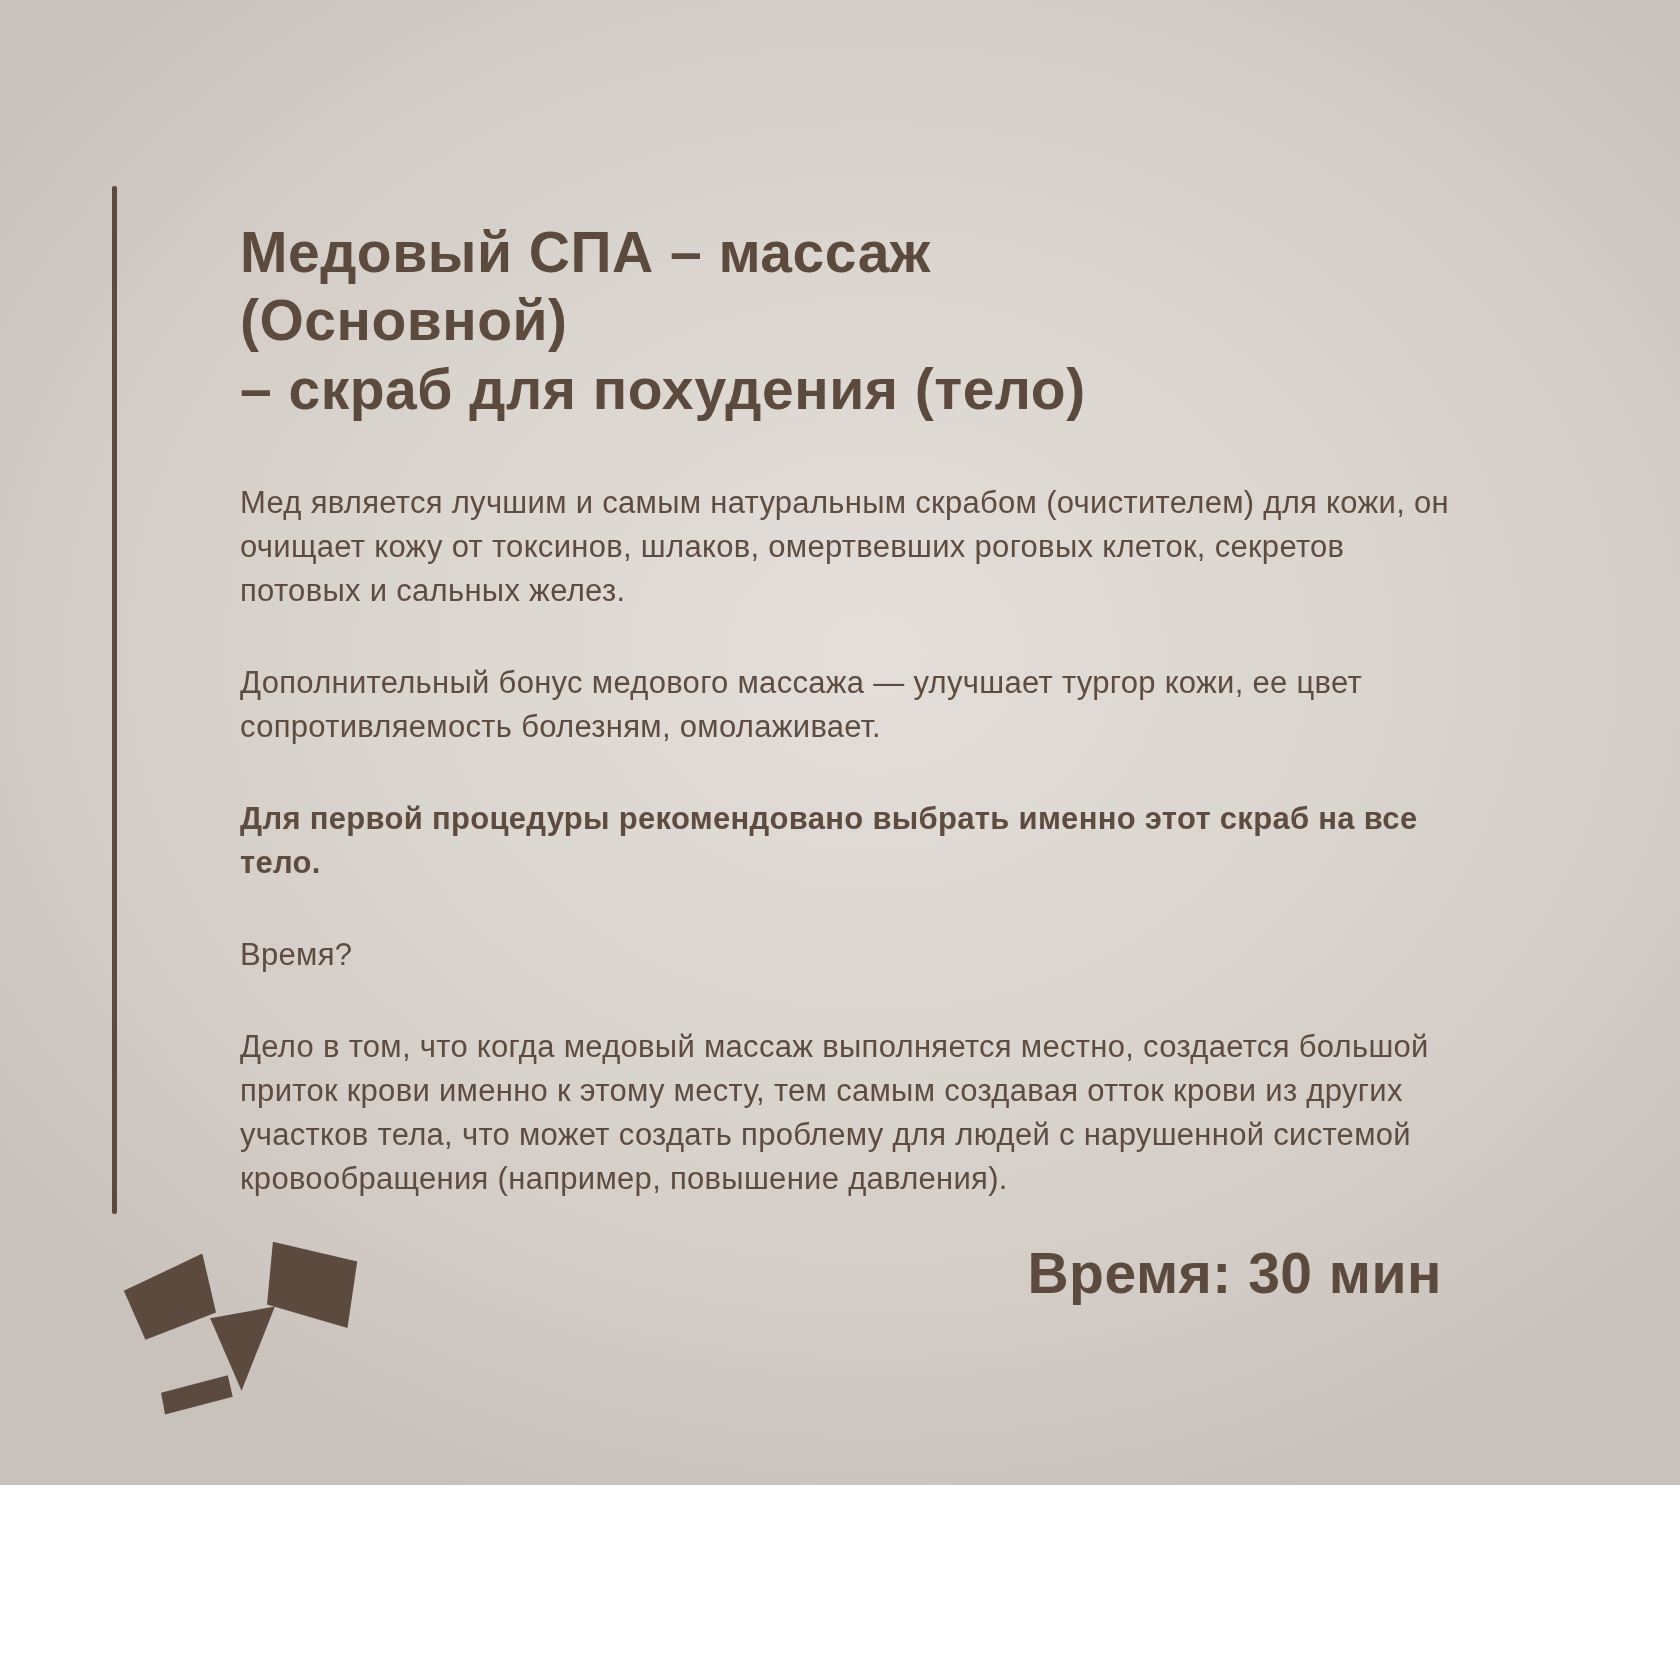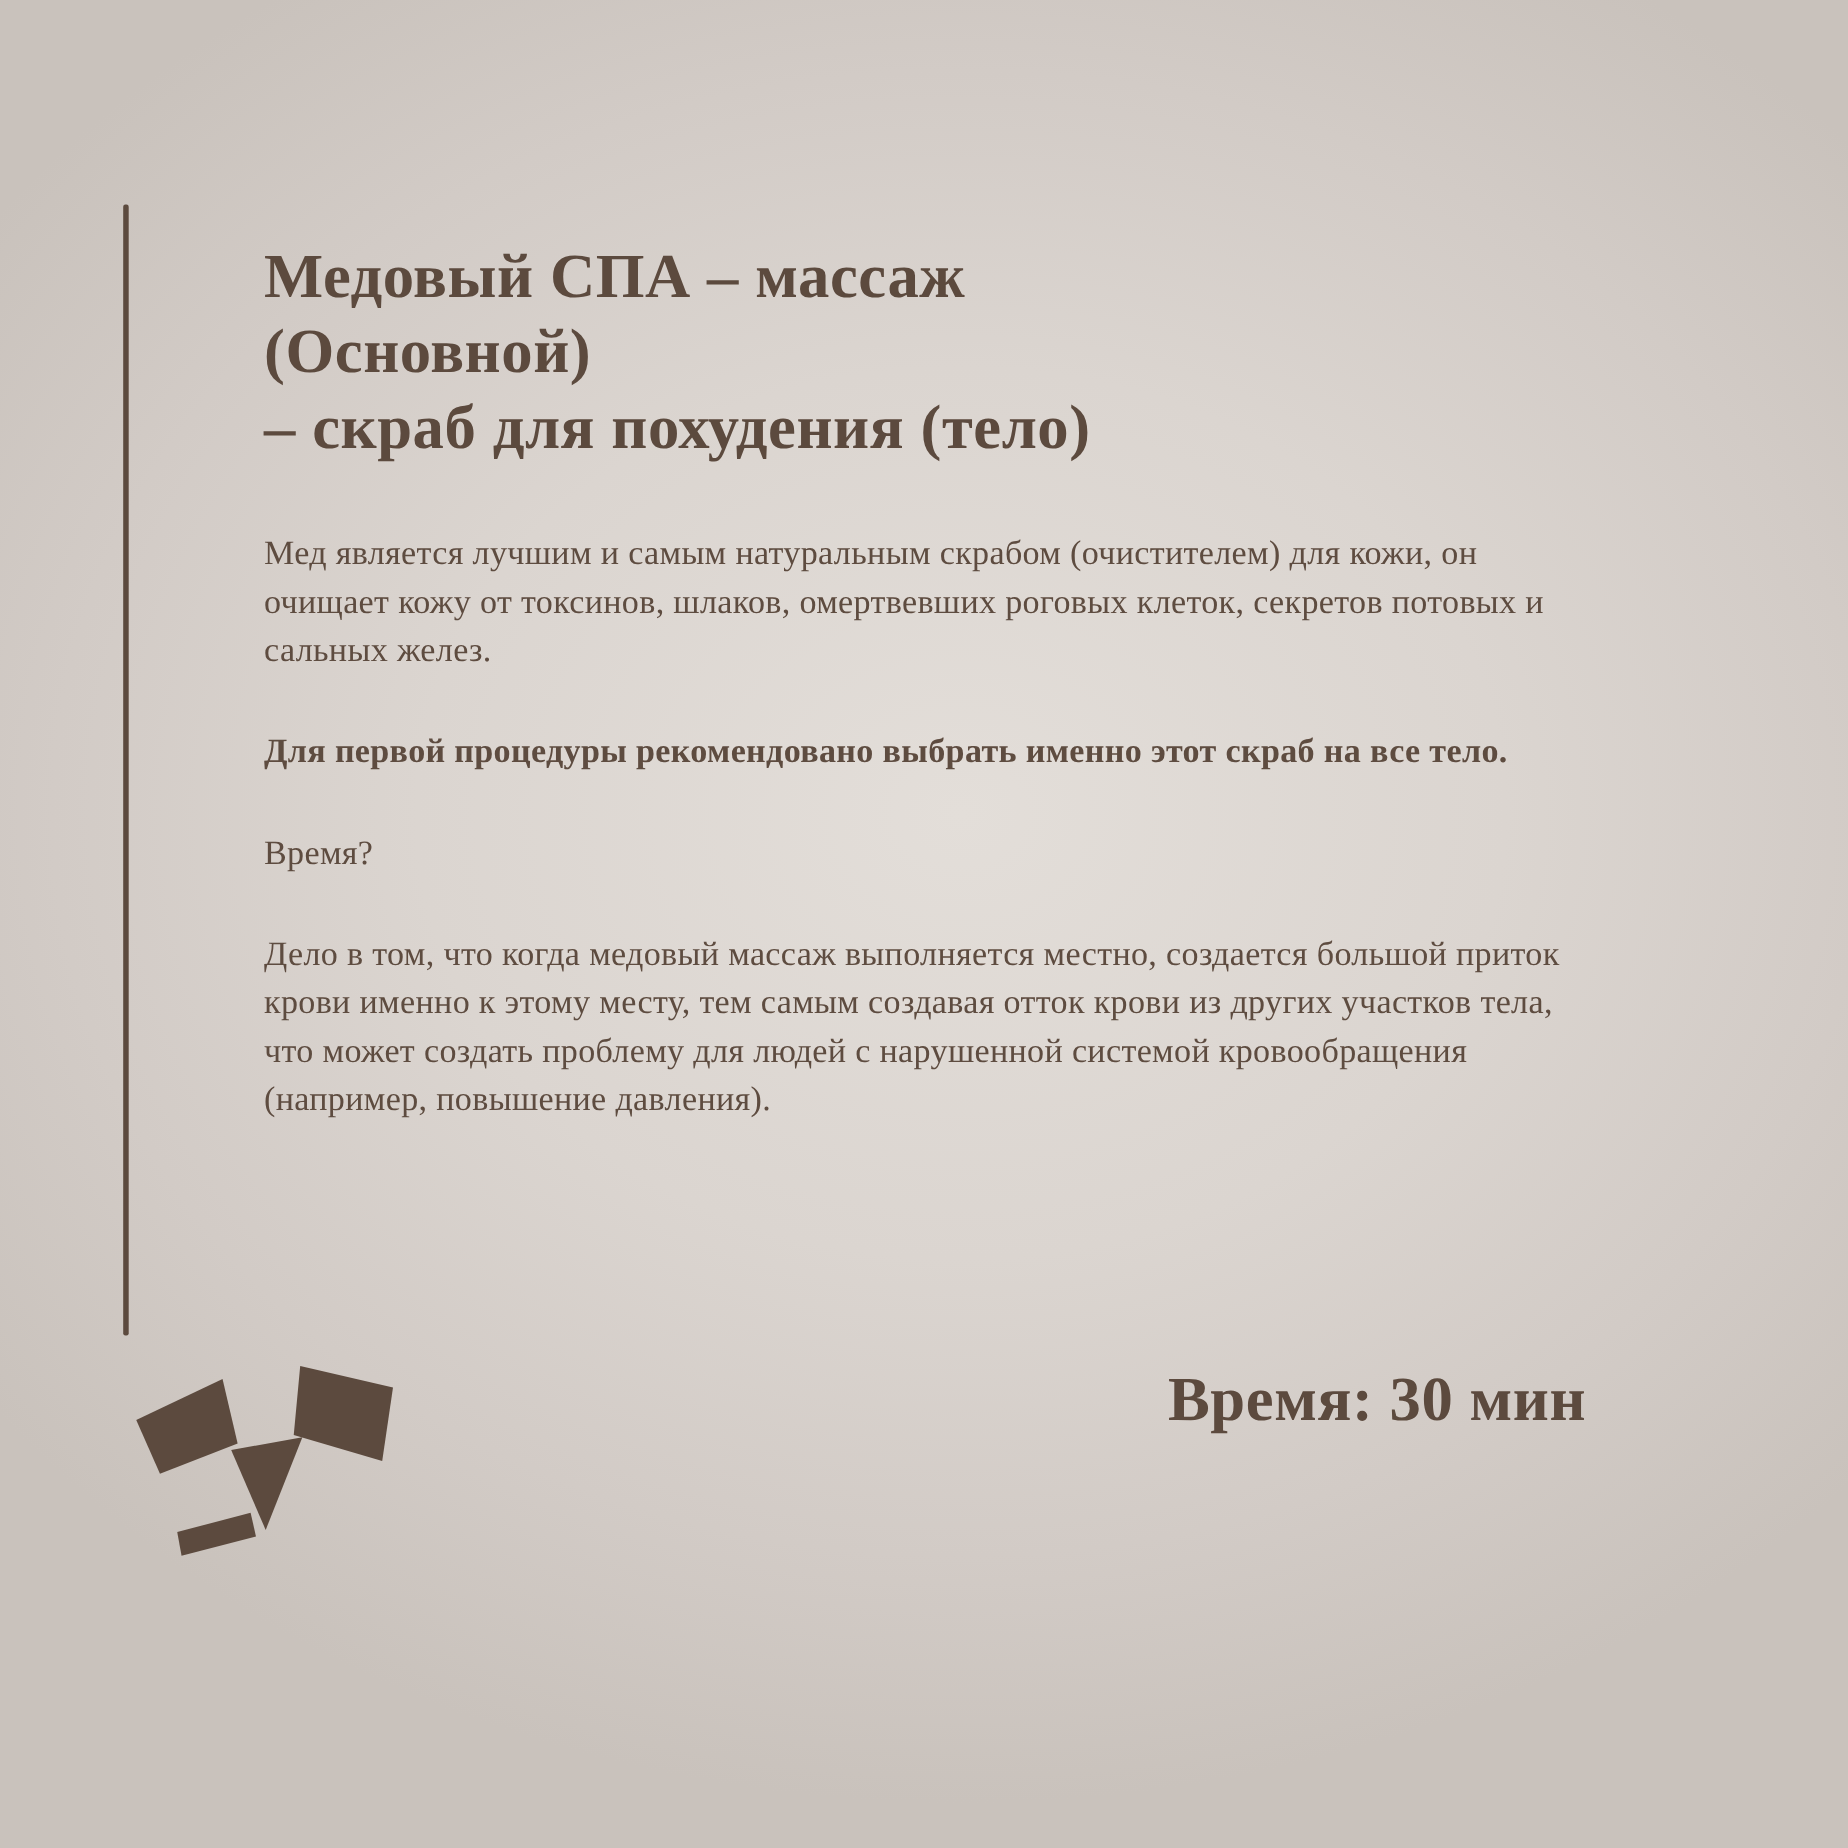--- a/index.html
+++ b/index.html
@@ -8,26 +8,25 @@
   }
   body {
     width: 1680px;
     height: 1680px;
     overflow: hidden;
     font-family: "Liberation Sans", "DejaVu Sans", sans-serif;
   }
   .canvas {
     position: relative;
     width: 1680px;
-    height: 1680px;
+    height: 1485px;
     background:
       radial-gradient(ellipse 1100px 900px at 52% 44%,
         #e3ded9 0%, #dbd5d0 45%, #d2cbc6 75%, #c9c2bc 100%);
     color: #5c4a3e;
-    font-family: Liberation Serif, serif;
   }
   .rule {
     position: absolute;
     left: 112px;
     top: 186px;
     width: 5px;
     height: 1028px;
     background: #5c4a3e;
     border-radius: 2px;
   }
@@ -97,20 +96,21 @@
   <div class="rule"></div>
 
   <div class="content">
     <h1 class="title">
       <span class="line">Медовый СПА – массаж</span>
       <span class="line">(Основной)</span>
       <span class="line">– скраб для похудения (тело)</span>
     </h1>
 
     <p class="para">Мед является лучшим и самым натуральным скрабом (очистителем) для кожи, он очищает кожу от токсинов, шлаков, омертвевших роговых клеток, секретов потовых и сальных желез.</p>
+    <p class="para">Дополнительный бонус медового массажа — улучшает тургор кожи, ее цвет сопротивляемость болезням, омолаживает.</p>
     <p class="para bold">Для первой процедуры рекомендовано выбрать именно этот скраб на все тело.</p>
     <p class="para">Время?</p>
     <p class="para">Дело в том, что когда медовый массаж выполняется местно, создается большой приток крови именно к этому месту, тем самым создавая отток крови из других участков тела, что может создать проблему для людей с нарушенной системой кровообращения (например, повышение давления).</p>
   </div>
 
   <div class="footer">
     <span>Время: 30 мин</span>
   </div>
 
   <div class="logo">

